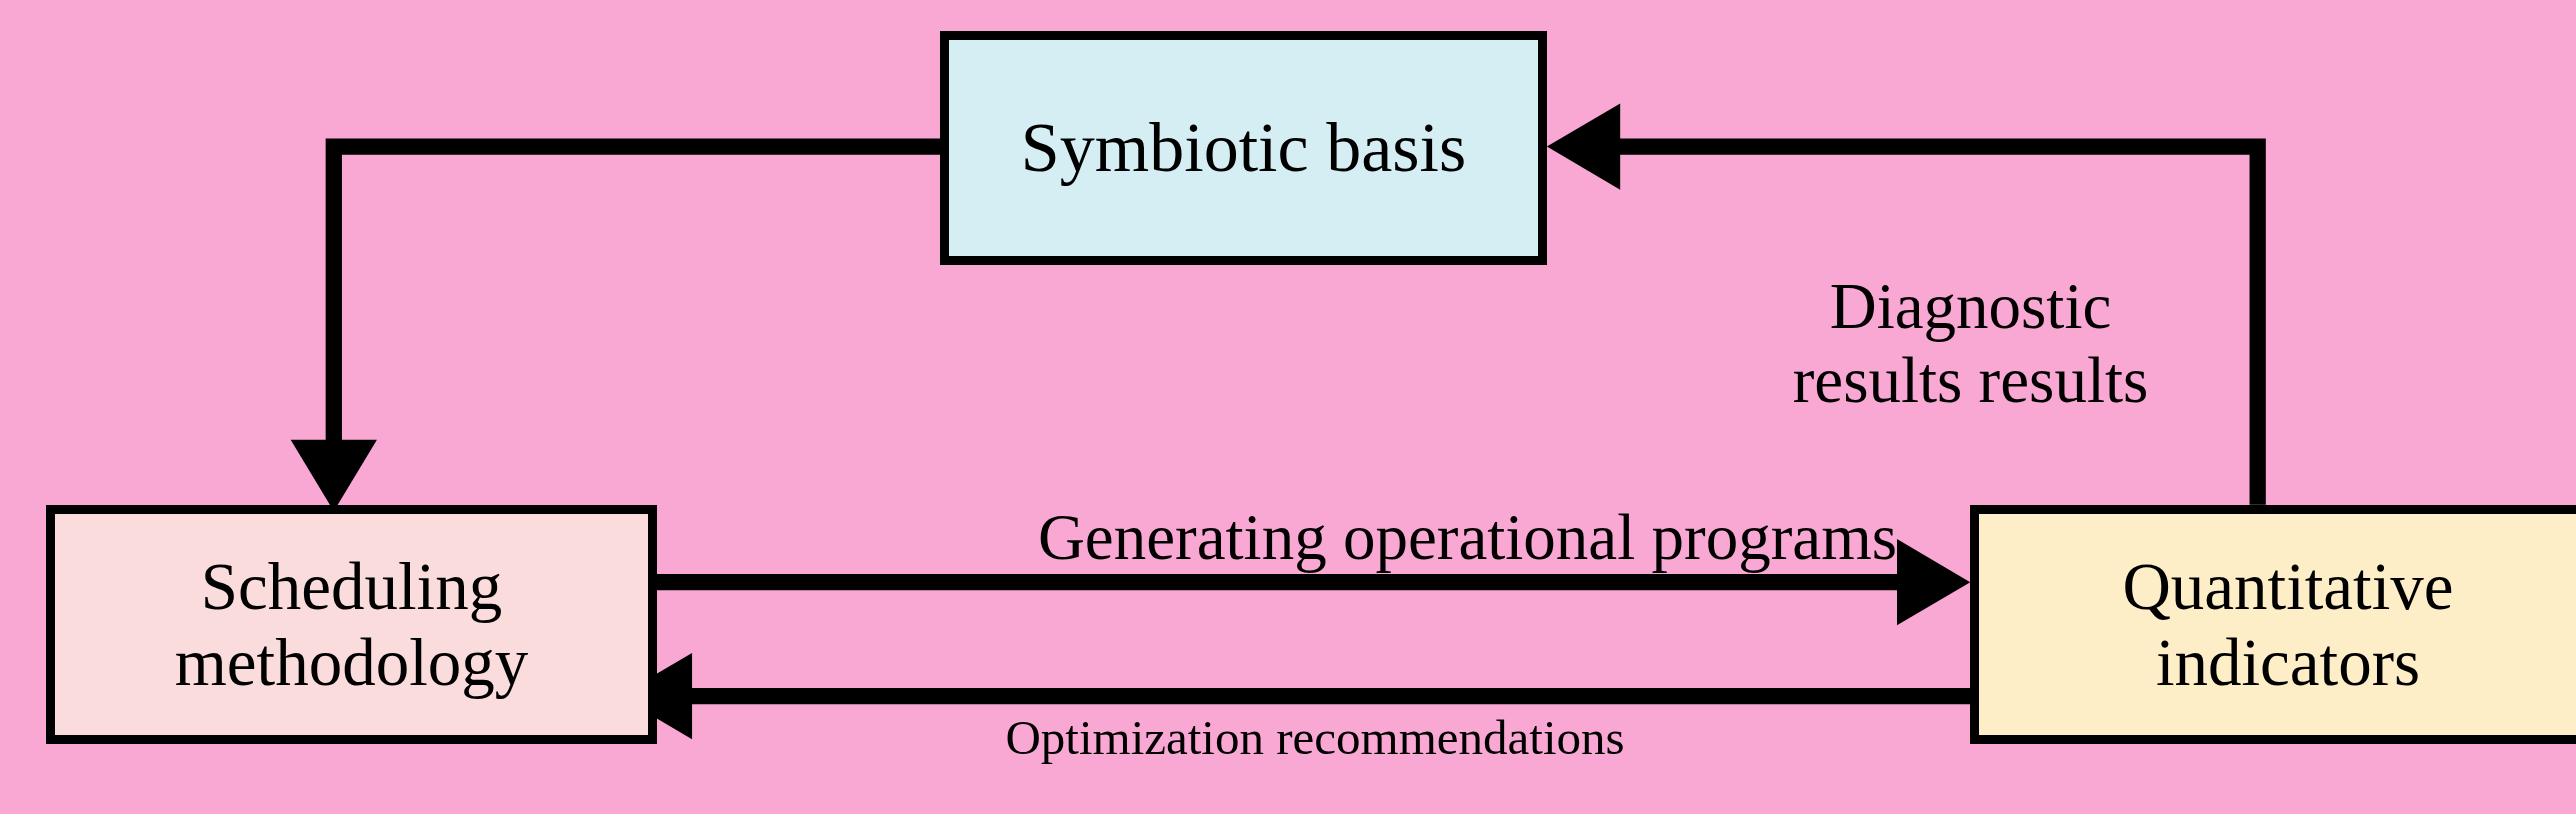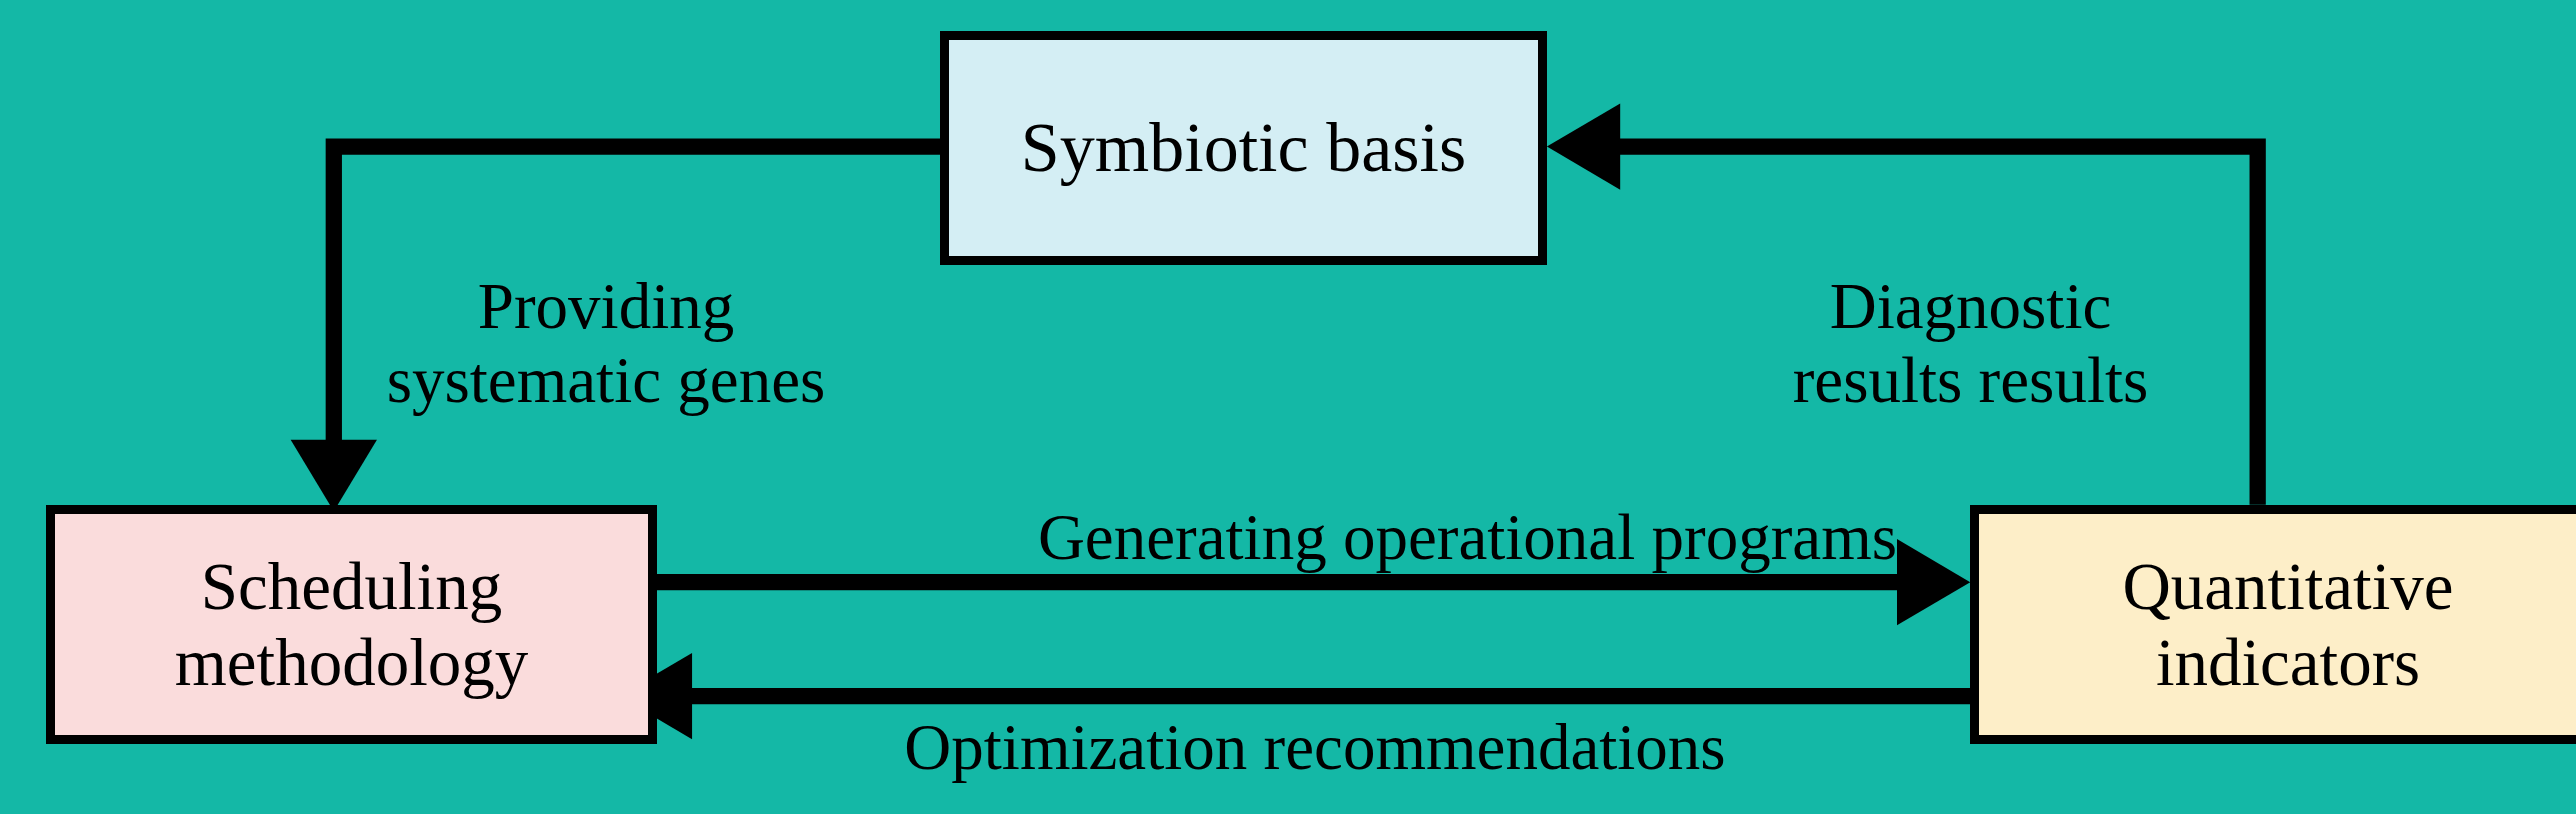--- a/index.html
+++ b/index.html
@@ -7,21 +7,21 @@
     padding: 0;
     background: #ffffff;
   }
   body {
     font-family: "Liberation Serif", "DejaVu Serif", serif;
   }
   #canvas {
     position: relative;
     width: 2576px;
     height: 815px;
-    background: #14b8a6;
+    background: #f9a8d4;
     overflow: hidden;
   }
   #wires {
     position: absolute;
     left: 0;
     top: 0;
     width: 2576px;
     height: 815px;
   }
 
@@ -93,21 +93,21 @@
     left: 733px;
     top: 500px;
     width: 1164px;
     font-size: 65px;
     text-align: right;
   }
   #label-optimization {
     left: 733px;
     top: 710px;
     width: 1164px;
-    font-size: 65px;
+    font-size: 49px;
   }
 </style>
 </head>
 <body>
 
 <div id="canvas">
 
   <svg id="wires" viewBox="0 0 3164 1001" width="2576" height="815" xmlns="http://www.w3.org/2000/svg">
 
     <g>
@@ -138,22 +138,20 @@
   <div class="node" id="node-scheduling">
     <span class="node-label">Scheduling
 methodology</span>
   </div>
 
   <div class="node" id="node-quantitative">
     <span class="node-label">Quantitative
 indicators</span>
   </div>
 
-  <div class="edge-label" id="label-providing">Providing
-systematic genes</div>
 
   <div class="edge-label" id="label-diagnostic">Diagnostic
 results results</div>
 
   <div class="edge-label" id="label-generating">Generating operational programs</div>
 
   <div class="edge-label" id="label-optimization">Optimization recommendations</div>
 
 </div>
 

